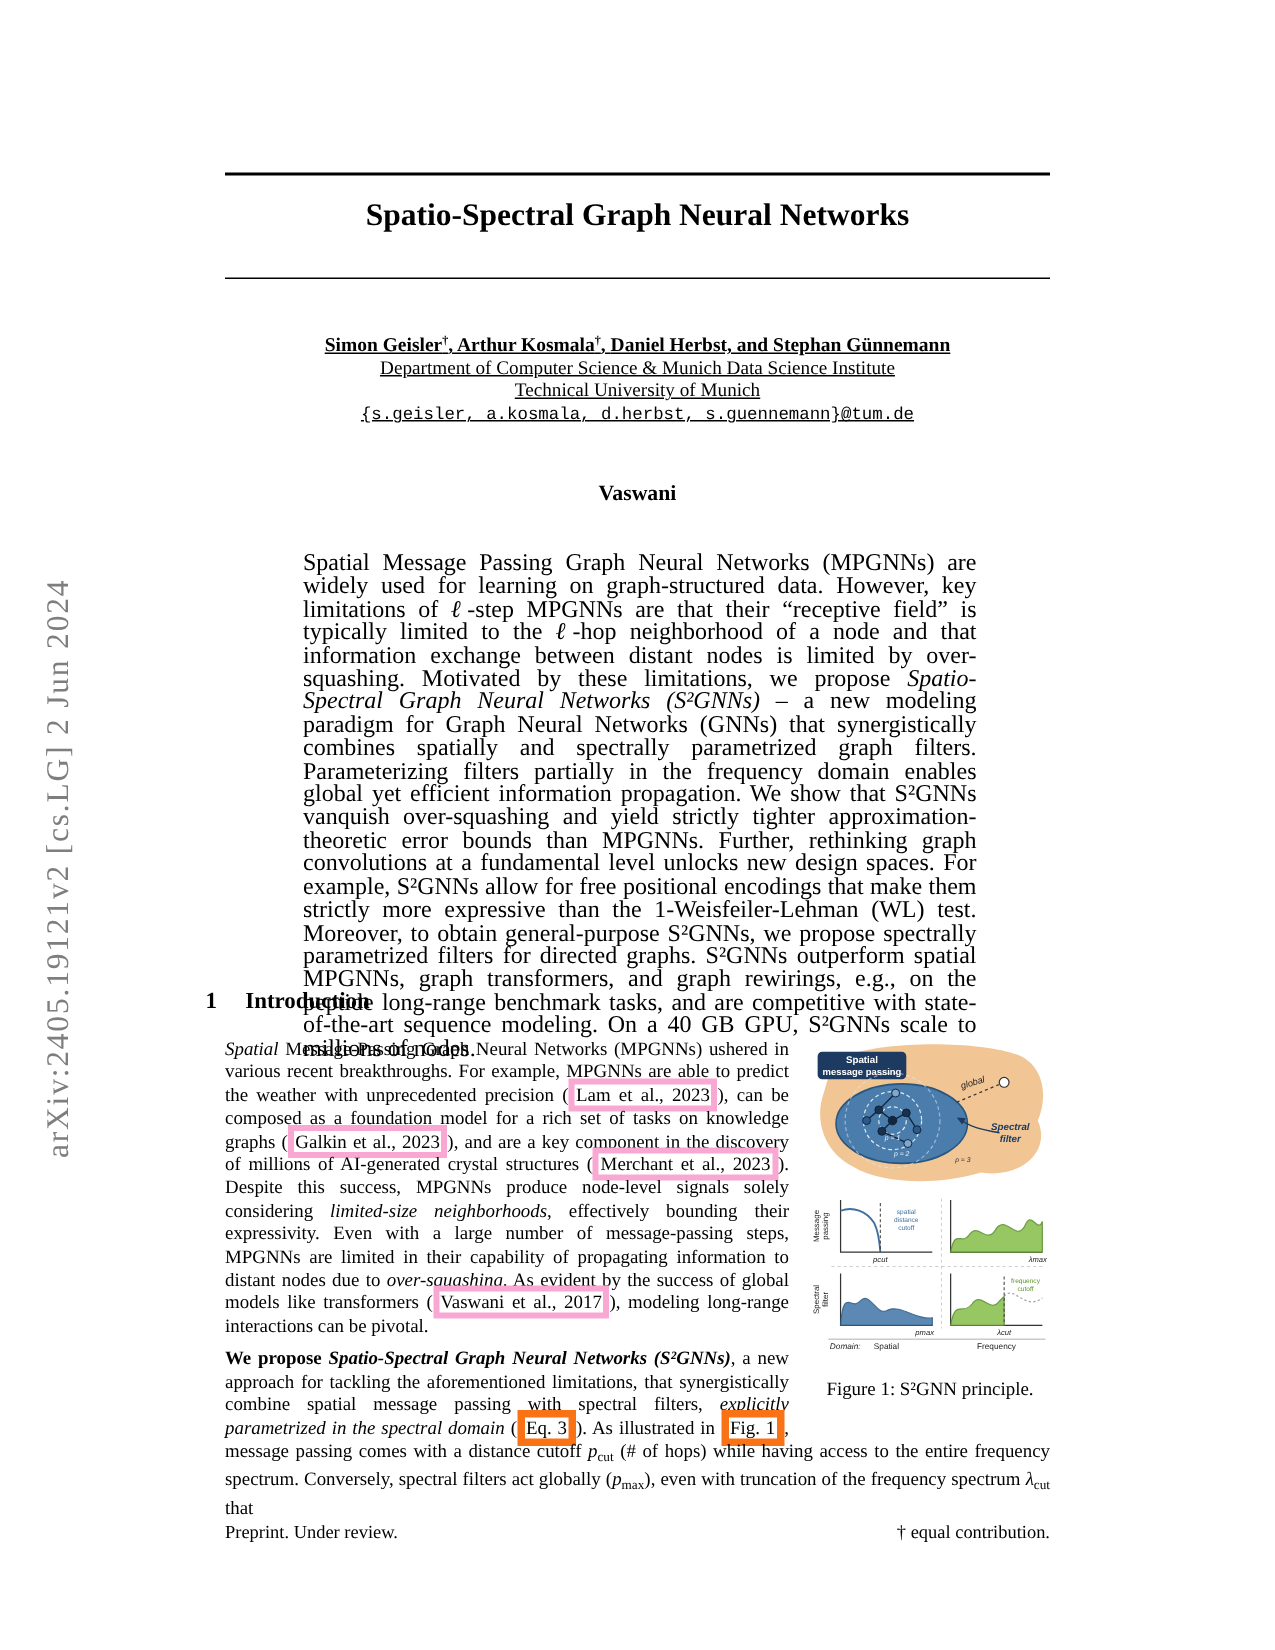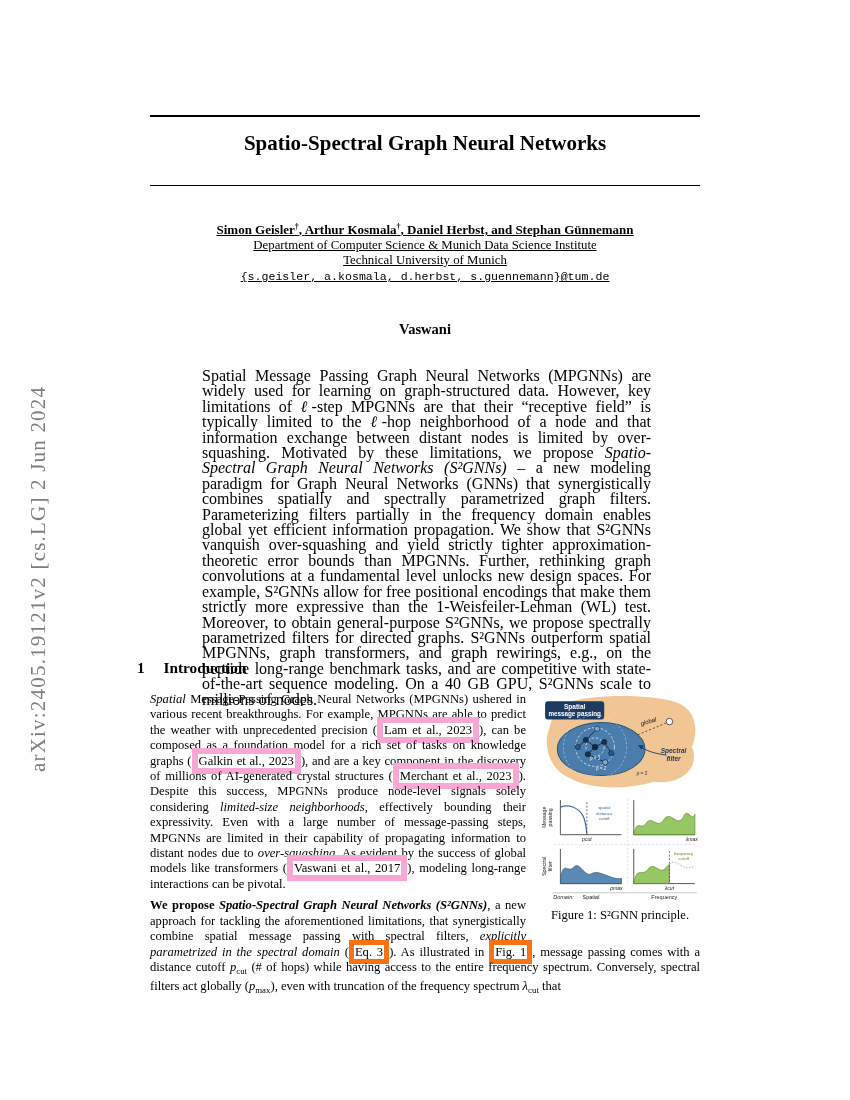--- a/index.html
+++ b/index.html
@@ -23,24 +23,24 @@
         font-size:16px;line-height:15.4px;}
   .section-heading{position:absolute;left:137px;top:659px;font-size:15.3px;font-weight:bold;}
   .section-heading .num{margin-right:15px;}
   .intro{position:absolute;left:150px;top:692px;width:550px;}
   p.body{margin:0 0 6px 0;text-align:justify;font-size:12.6px;line-height:15.4px;}
   .b{font-weight:bold;}
   .i{font-style:italic;}
   .bi{font-weight:bold;font-style:italic;}
   .bsup{font-weight:bold;vertical-align:super;font-size:62%;}
   .sub{font-size:70%;vertical-align:-18%;}
-  .g{border:6px solid #f9a8d4;padding:0 1px;box-decoration-break:clone;-webkit-box-decoration-break:clone;}
+  .g{border:4px solid #f9a8d4;padding:0 1px;box-decoration-break:clone;-webkit-box-decoration-break:clone;}
   .r{border:5px solid #f97316;padding:0 1px;box-decoration-break:clone;-webkit-box-decoration-break:clone;}
   .fig{float:right;width:160px;margin:2px 0 12px 14px;}
-  .fig-caption{text-align:center;font-size:12.6px;margin-top:2px;}
+  .fig-caption{text-align:center;font-size:12.6px;margin-top:12px;}
   .footer{position:absolute;left:150px;width:550px;top:1014px;display:flex;
         justify-content:space-between;font-size:12.3px;}
   svg text{font-family:"Liberation Sans", sans-serif;}
 </style>
 </head>
 <body>
 
 <div class="page">
 
   <div class="arxiv-stamp">arXiv:2405.19121v2  [cs.LG]  2 Jun 2024</div>
@@ -172,14 +172,18 @@
           <text x="122" y="201.5" text-anchor="middle">Frequency</text>
         </g>
       </svg>
       <figcaption class="fig-caption" style="font-family:'Liberation Serif',serif;">Figure 1: S²GNN principle.</figcaption>
     </figure>
 
     <p class="body"><span class="i">Spatial</span><span> Message-Passing Graph Neural Networks (MPGNNs) ushered in various recent breakthroughs. For example, MPGNNs are able to predict the weather with unprecedented precision (</span><span class="g">Lam et al., 2023</span><span>), can be composed as a foundation model for a rich set of tasks on knowledge graphs (</span><span class="g">Galkin et al., 2023</span><span>), and are a key component in the discovery of millions of AI-generated crystal structures (</span><span class="g">Merchant et al., 2023</span><span>). Despite this success, MPGNNs produce node-level signals solely considering </span><span class="i">limited-size neighborhoods</span><span>, effectively bounding their expressivity. Even with a large number of message-passing steps, MPGNNs are limited in their capability of propagating information to distant nodes due to </span><span class="i">over-squashing</span><span>. As evident by the success of global models like transformers (</span><span class="g">Vaswani et al., 2017</span><span>), modeling long-range interactions can be pivotal.</span></p>
     <p class="body"><span class="b">We propose </span><span class="bi">Spatio-Spectral Graph Neural Networks (S²GNNs)</span><span>, a new approach for tackling the aforementioned limitations, that synergistically combine spatial message passing with spectral filters, </span><span class="i">explicitly parametrized in the spectral domain</span><span> (</span><span class="r">Eq. 3</span><span>). As illustrated in </span><span class="r">Fig. 1</span><span>, message passing comes with a distance cutoff </span><span class="i">p</span><span class="sub">cut</span><span> (# of hops) while having access to the entire frequency spectrum. Conversely, spectral filters act globally (</span><span class="i">p</span><span class="sub">max</span><span>), even with truncation of the frequency spectrum </span><span class="i">λ</span><span class="sub">cut</span><span> that</span></p>
   </div>
 
+  <div class="footer">
+    <span>Preprint. Under review.</span>
+    <span>† equal contribution.</span>
+  </div>
 
 </div>
 
 </body></html>

